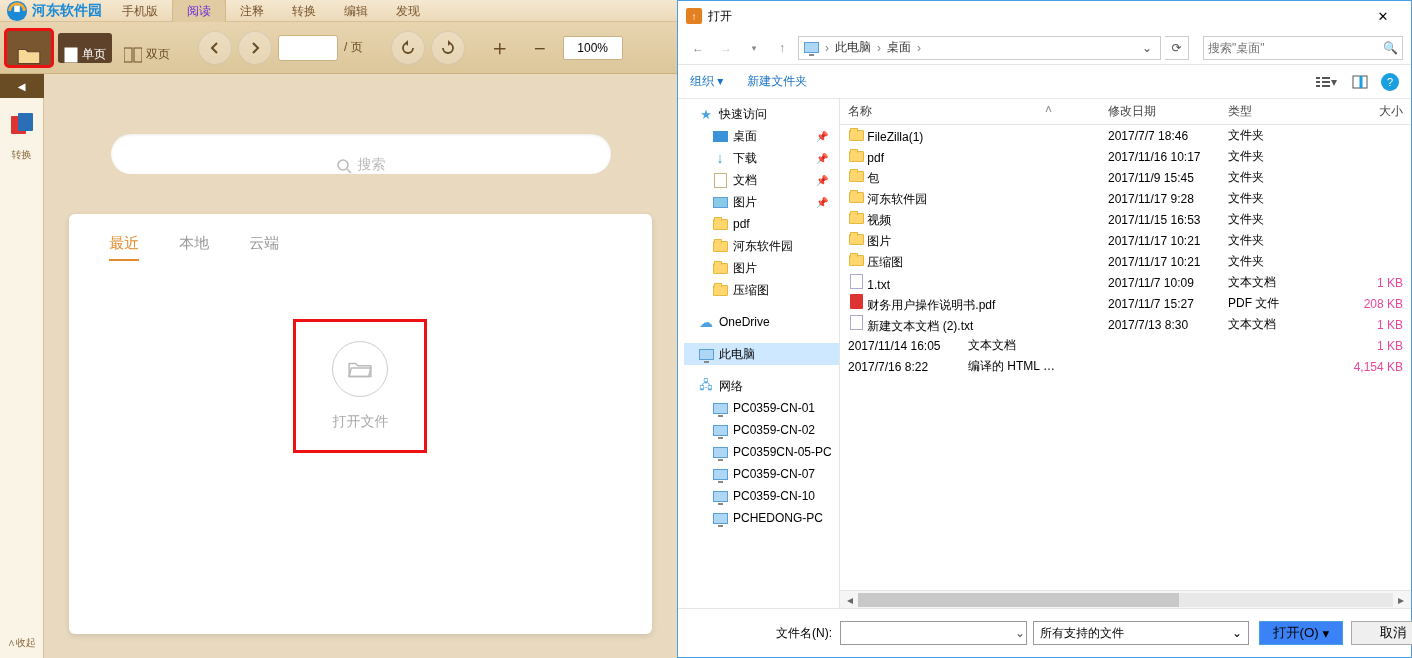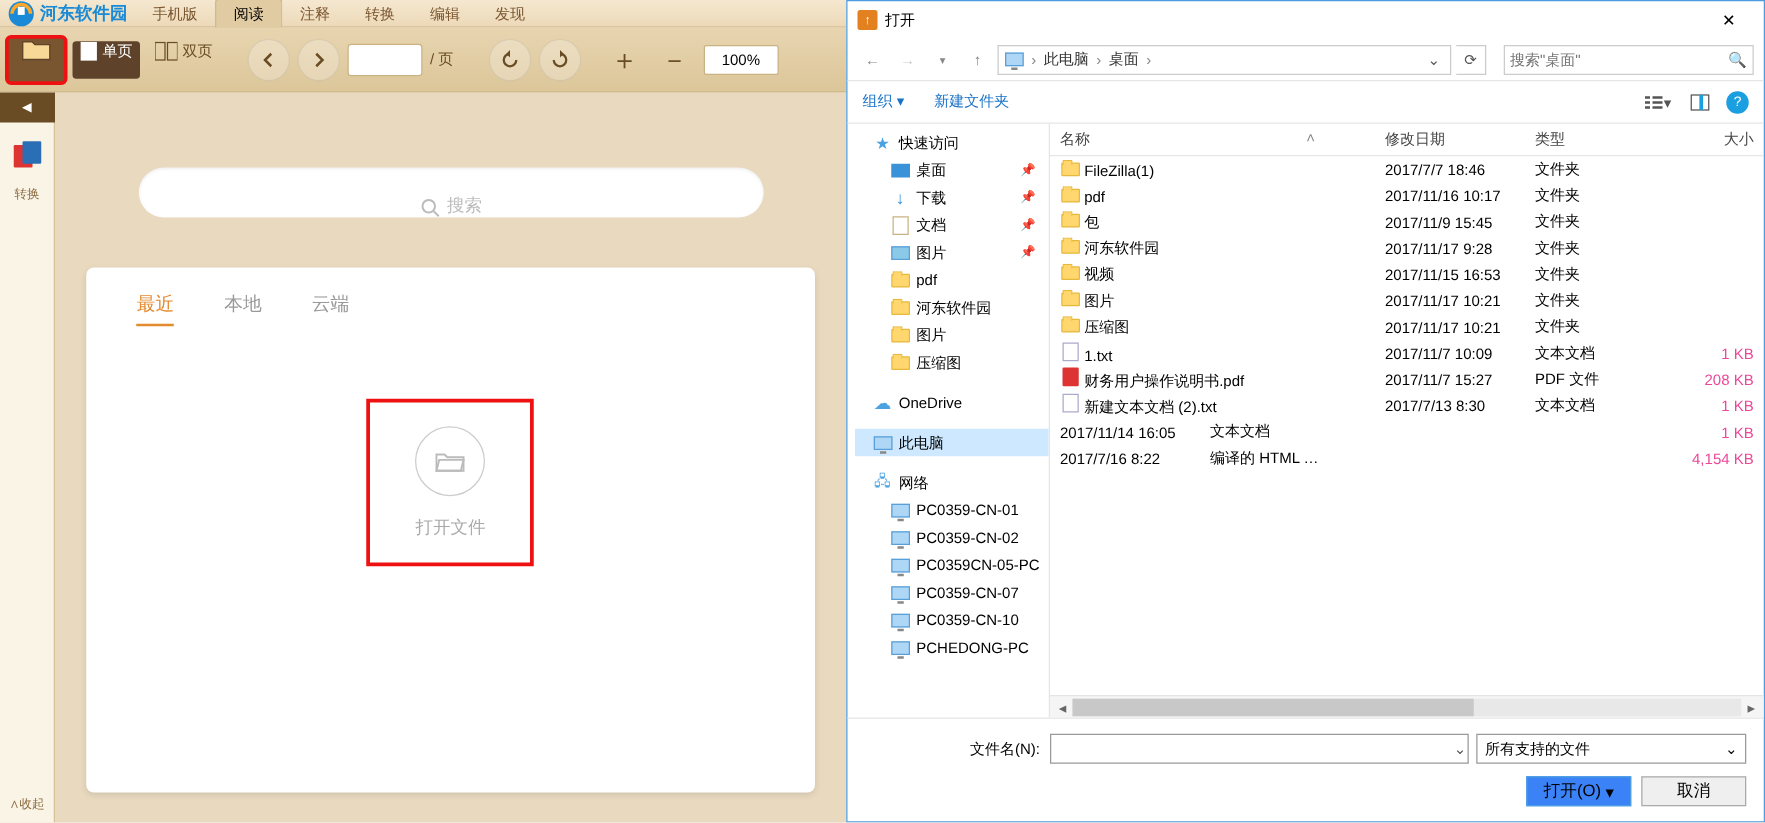--- a/index.html
+++ b/index.html
@@ -2,27 +2,27 @@
 <html><head>
 <meta charset="utf-8">
 <style>
 * { margin:0; padding:0; box-sizing:border-box; font-family:"Microsoft YaHei",Arial,sans-serif; }
 body { width:1412px; height:658px; overflow:hidden; position:relative; background:#e8d9bf; }
 
 
 .app { position:absolute; left:0; top:0; width:677px; height:658px; }
 .menubar { height:22px; background:linear-gradient(#f5e8d0,#ecd9b8); display:flex; align-items:center; font-size:12px; border-bottom:1px solid #d6c199; }
 .menubar .tab { padding:3px 14px 2px; color:#7a5630; cursor:pointer; }
-.menubar .tab.sel { background:#e0cba2; color:#000000; border:1px solid #d0b98a; border-bottom:none; border-radius:3px 3px 0 0;font-family:Liberation Mono, monospace; }
+.menubar .tab.sel { background:#e0cba2; color:#6d28d9; border:1px solid #d0b98a; border-bottom:none; border-radius:3px 3px 0 0;font-family:Liberation Mono, monospace; }
 .menubar .logo { display:flex; align-items:center; gap:4px; padding:0 6px; font-weight:bold; color:#1a8ad6; font-size:14px;}
 .menubar .logo svg{flex-shrink:0}
 
 .toolbar { height:52px; background:linear-gradient(#e8d5b0,#dcc69a); display:flex; align-items:center; padding:0 6px; gap:6px; border-bottom:1px solid #c9b383; font-size:12px; color:#6a4c24;}
 .tb-btn { width:34px; height:34px; border-radius:50%; background:rgba(255,255,255,.25); display:flex; align-items:center; justify-content:center; cursor:pointer; color:#6a4c24; border:1px solid rgba(0,0,0,.08);}
-.tb-rect { height:30px; padding:0 6px; display:flex; align-items:flex-start; gap:4px; border-radius:3px; cursor:pointer;}
+.tb-rect { height:30px; padding:0 6px; display:flex; align-items:flex-end; gap:4px; border-radius:3px; cursor:pointer;}
 .tb-rect.sel { background:#5e432a; color:#fff; }
 .redbox { outline:3px solid #e11; outline-offset:-1px; }
 .pagebox { width:60px; height:26px; background:#fff; border:1px solid #c9b383; border-radius:3px; }
 .zoom { width:60px; height:24px; background:#fff; border:1px solid #c9b383; text-align:center; font-size:12px; border-radius:2px;}
 
 .leftstrip { position:absolute; left:0; top:74px; width:44px; bottom:0; background:#faf4e7; border-right:1px solid #d6c199; display:flex; flex-direction:column; align-items:center; padding-top:8px; gap:8px; font-size:10px; color:#8a6b3f;}
 .leftstrip .ic{width:30px;height:30px;border-radius:3px;display:flex;align-items:center;justify-content:center;}
 .chev{width:44px;height:24px;background:#6a4c24;display:flex;align-items:center;justify-content:center;color:#fff;margin-top:-8px;margin-bottom:4px}
 
 .stage { position:absolute; left:44px; top:74px; right:0; bottom:0; background:#e8d9bf; display:flex; flex-direction:column; align-items:center; padding-top:60px; }
@@ -67,21 +67,21 @@
 .col-n{width:260px} .col-d{width:120px} .col-t{width:112px} .col-s{flex:1;text-align:right;padding-right:10px}
 .rows{flex:1;overflow:auto}
 .row { height:21px; display:flex; align-items:center; cursor:pointer; }
 .row .c{padding:0 8px;white-space:nowrap;overflow:hidden;text-overflow:ellipsis}
 .row .col-s{color:#ec4899}
 .scrollb{height:18px;border-top:1px solid #e5e5e5;background:#f5f5f5;display:flex;align-items:center;padding:0 2px}
 .scrollb .l,.scrollb .r2{width:16px;text-align:center;color:#666;cursor:pointer}
 .scrollb .track{flex:1;height:14px;background:#e8e8e8;position:relative}
 .scrollb .thumb{position:absolute;left:0;top:0;height:100%;width:60%;background:#c8c8c8}
 
-.dlg-foot { border-top:1px solid #e5e5e5; padding:12px 14px; display:flex; flex-direction:column; gap:10px; }
+.dlg-foot { border-top:1px solid #e5e5e5; padding:12px 14px; display:flex; flex-direction:row; gap:10px; }
 .frow{display:flex;align-items:center;gap:8px}
 .fname{flex:1;height:24px;border:1px solid #999;padding:0 4px}
 .ftype{width:216px;height:24px;border:1px solid #999;display:flex;align-items:center;padding:0 6px;justify-content:space-between;cursor:pointer}
 .btns{display:flex;gap:8px;justify-content:flex-end}
 .btn{width:84px;height:24px;border:1px solid #aaa;background:#efefef;cursor:pointer;display:flex;align-items:center;justify-content:center}
 .btn.primary{border:1px solid #4a9de0;background:#3b82f6}
 
 
 .ico{width:16px;height:16px;flex-shrink:0;display:inline-flex;align-items:center;justify-content:center}
 .fold{background:#ffd76e;border:1px solid #e6b93c;border-radius:1px;width:15px;height:11px;position:relative}

